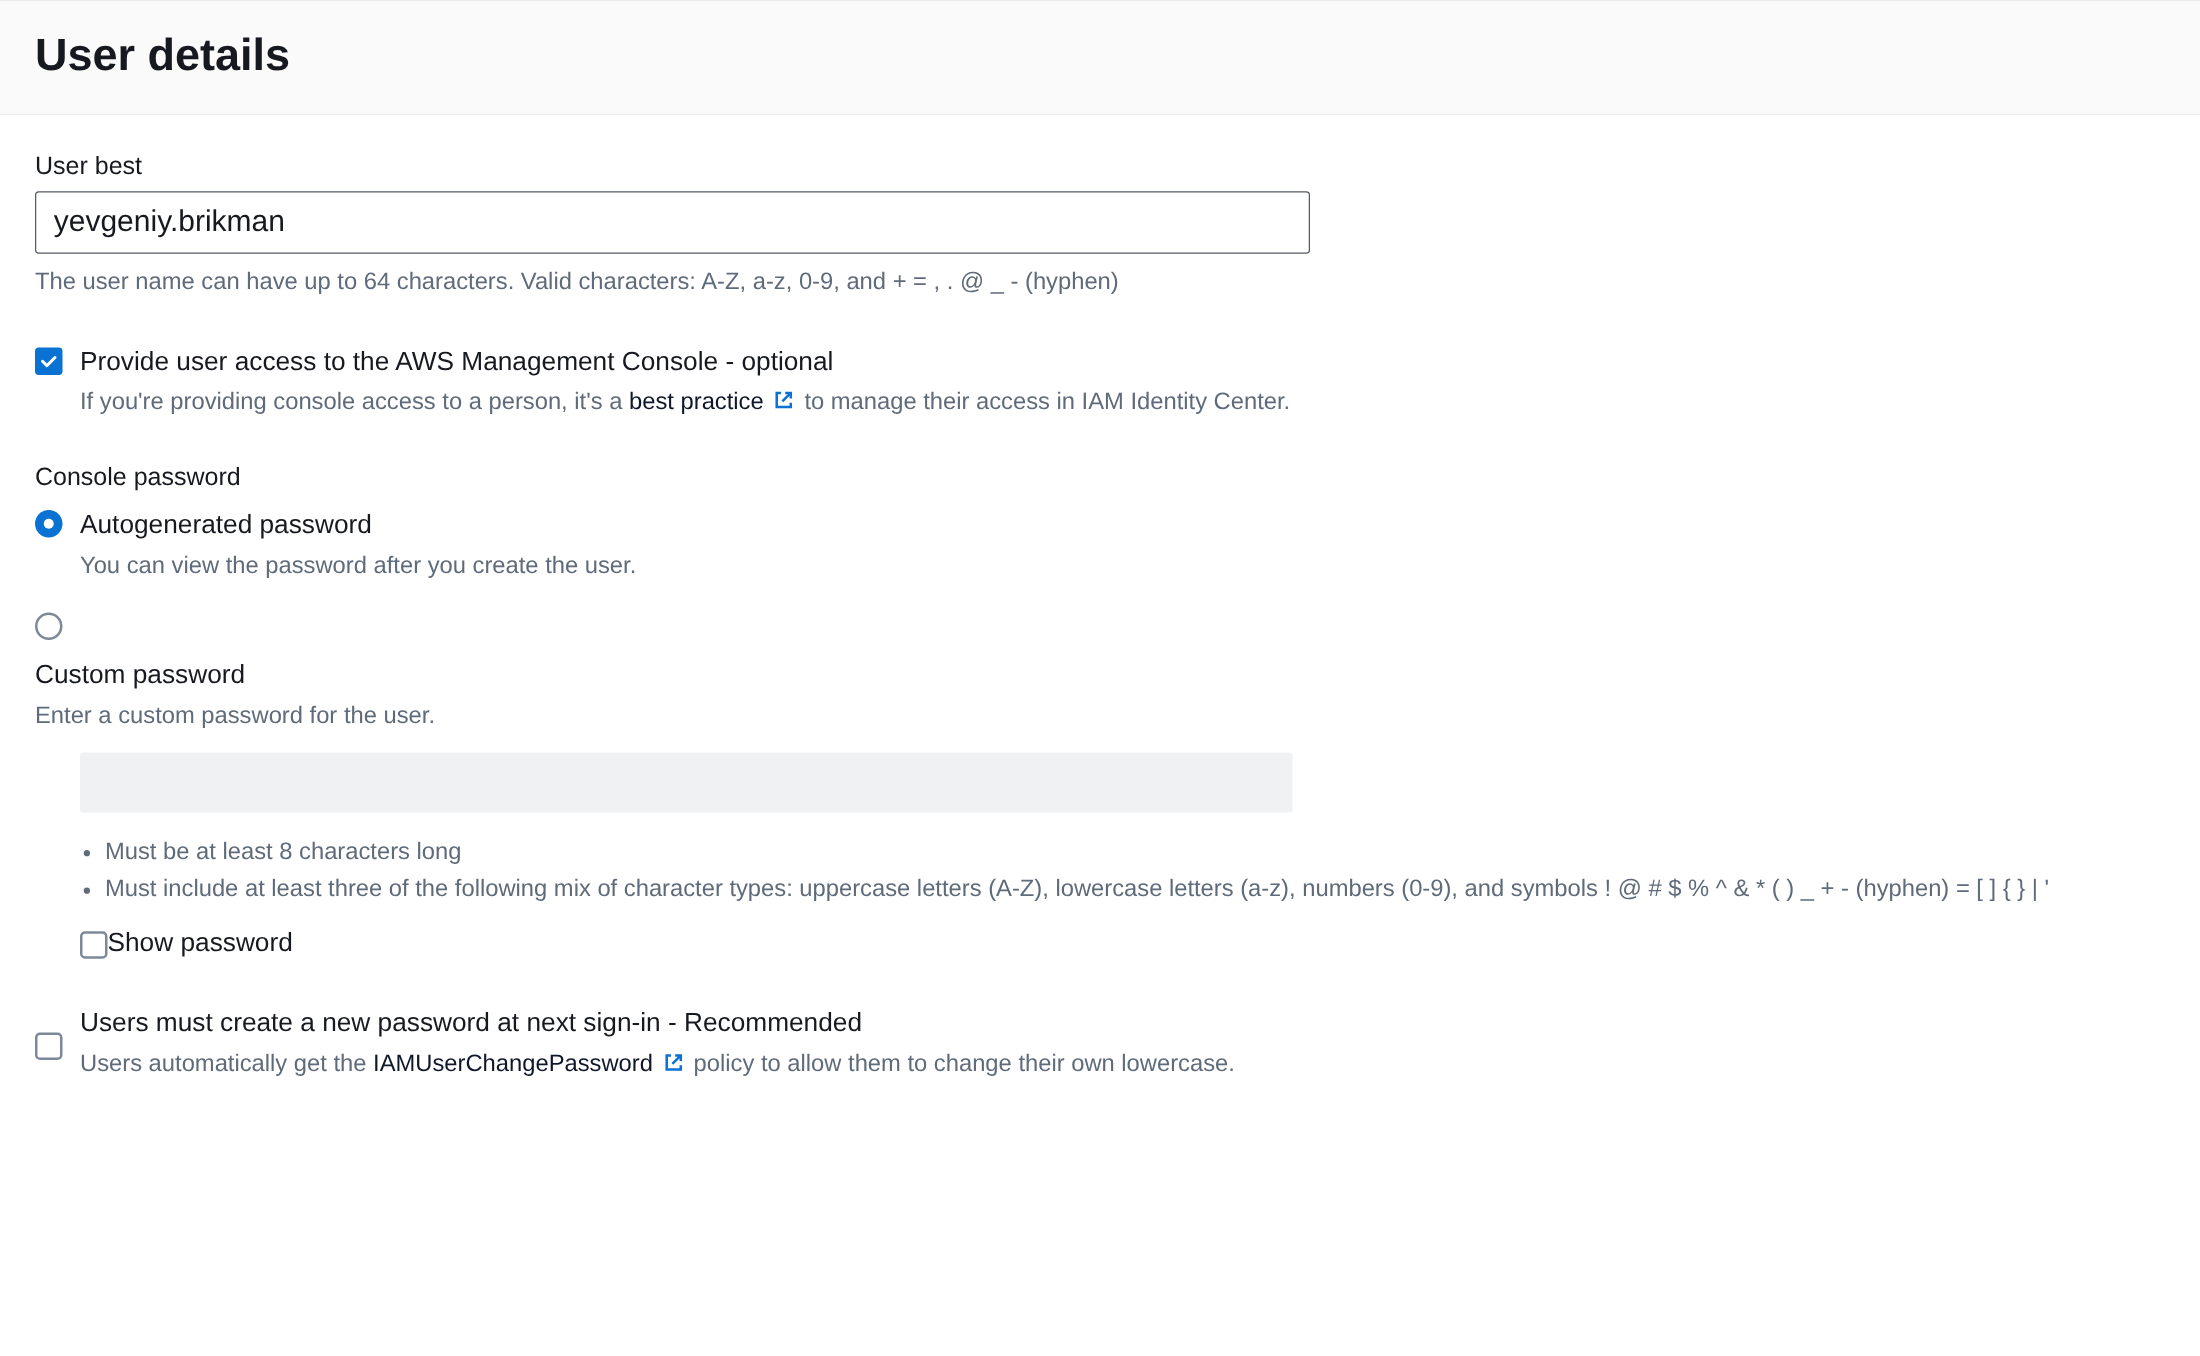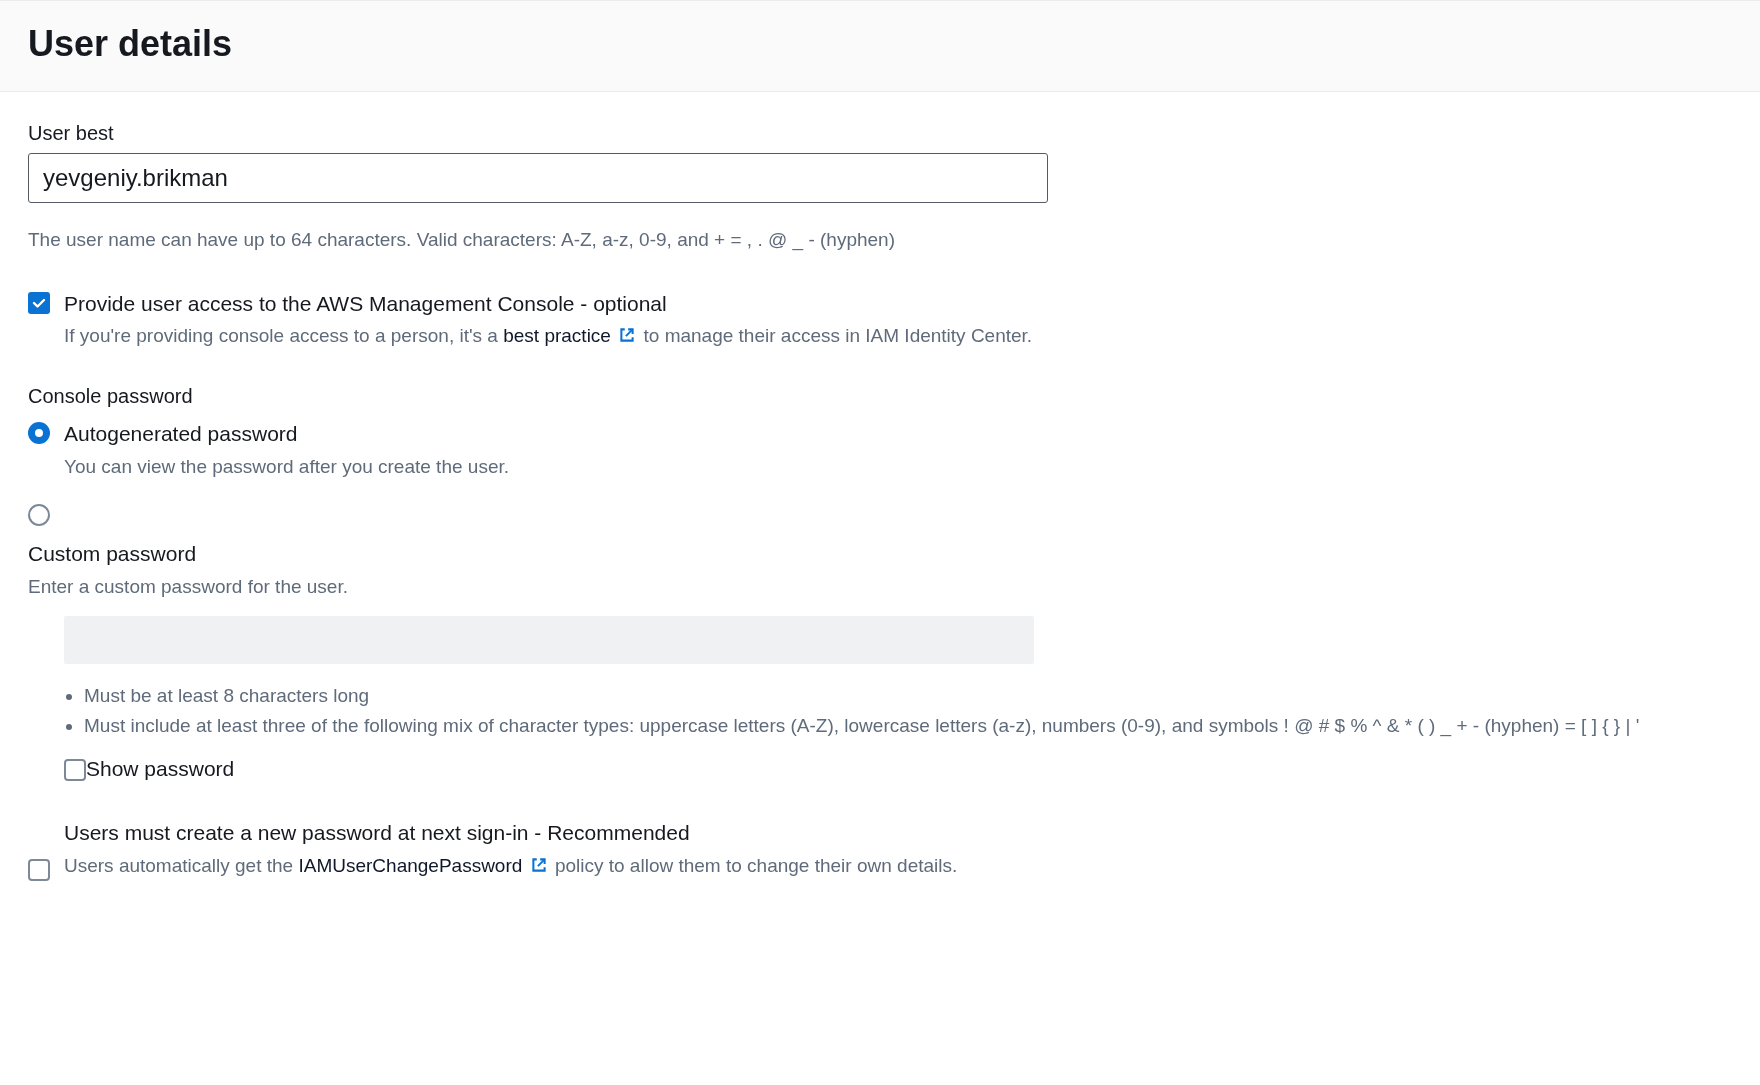--- a/index.html
+++ b/index.html
@@ -40,21 +40,21 @@
     font-size: 24px;
     padding: 10px 14px;
     border: 1px solid #545b64;
     border-radius: 3px;
     color: #16191f;
     background: #ffffff;
   }
   .hint {
     font-size: 19px;
     color: #5f6b7a;
-    margin-top: 24px;
+    margin-top: 10px;
     line-height: 1.4;
   }
   .section-gap { margin-top: 36px; }
   .check-row, .radio-row {
     display: flex;
     align-items: flex-start;
     gap: 14px;
   }
   .checkbox, .radio {
     flex-shrink: 0;
@@ -161,21 +161,21 @@
     align-items: center;
     gap: 0;
     margin-top: 18px;
   }
   .show-pw-label {
     font-size: 21px;
     color: #16191f;
   }
   .must-reset-row {
     display: flex;
-    align-items: flex-end;
+    align-items: center;
     gap: 14px;
     margin-top: 38px;
   }
 </style>
 </head>
 <body>
 
 <div class="page">
   <div class="header-bar">
     <h1 class="header-title">User details</h1>
@@ -254,19 +254,19 @@
       <div class="row-body">
         <div class="row-title">Users must create a new password at next sign-in - Recommended</div>
         <div class="row-desc">
           <span>Users automatically get the </span><a class="link"><span>IAMUserChangePassword</span></a>
           <span class="ext-icon">
             <svg width="18" height="18" viewBox="0 0 16 16">
                 <path d="M6 3 H3 V13 H13 V10" stroke="#0972d3" stroke-width="1.8" fill="none"></path>
                 <path d="M9 3 H13 V7" stroke="#0972d3" stroke-width="1.8" fill="none"></path>
                 <path d="M13 3 L7 9" stroke="#0972d3" stroke-width="1.8" fill="none"></path>
               </svg>
-          </span><span> policy to allow them to change their own details.</span>
+          </span><span> policy to allow them to change their own lowercase.</span>
         </div>
       </div>
     </div>
 
   </div>
 </div>
 
 </body></html>

